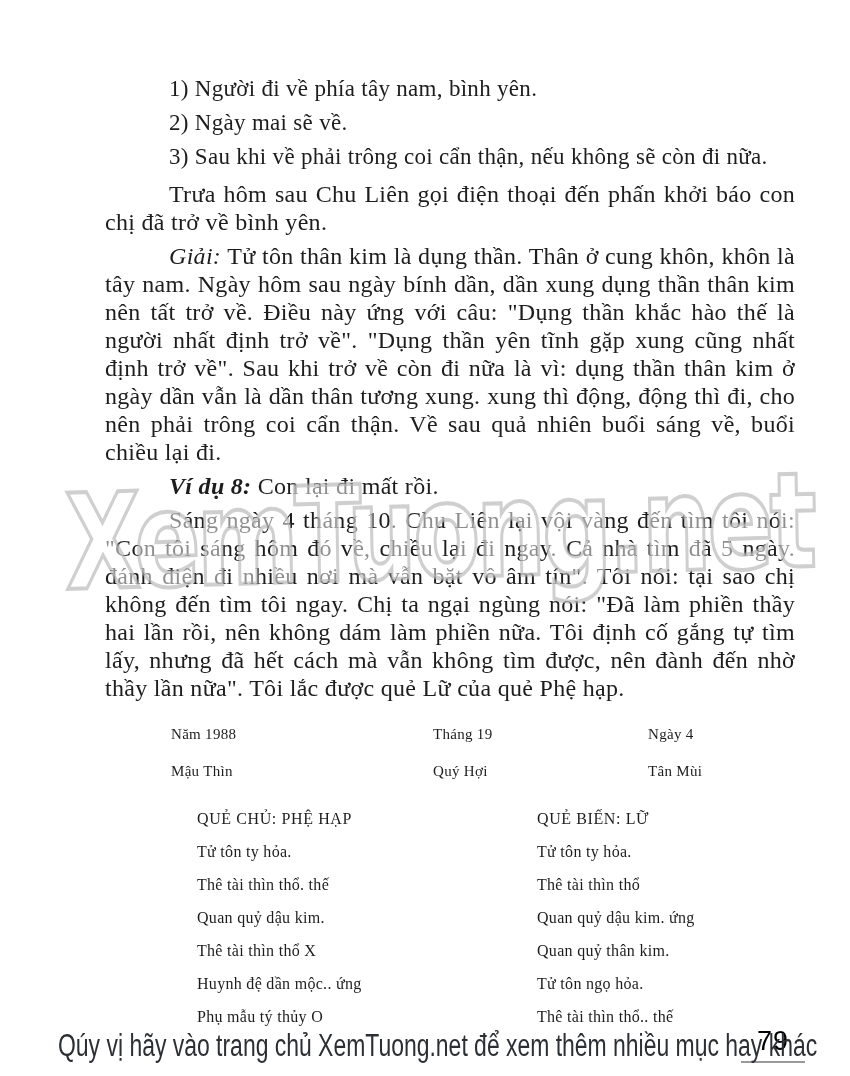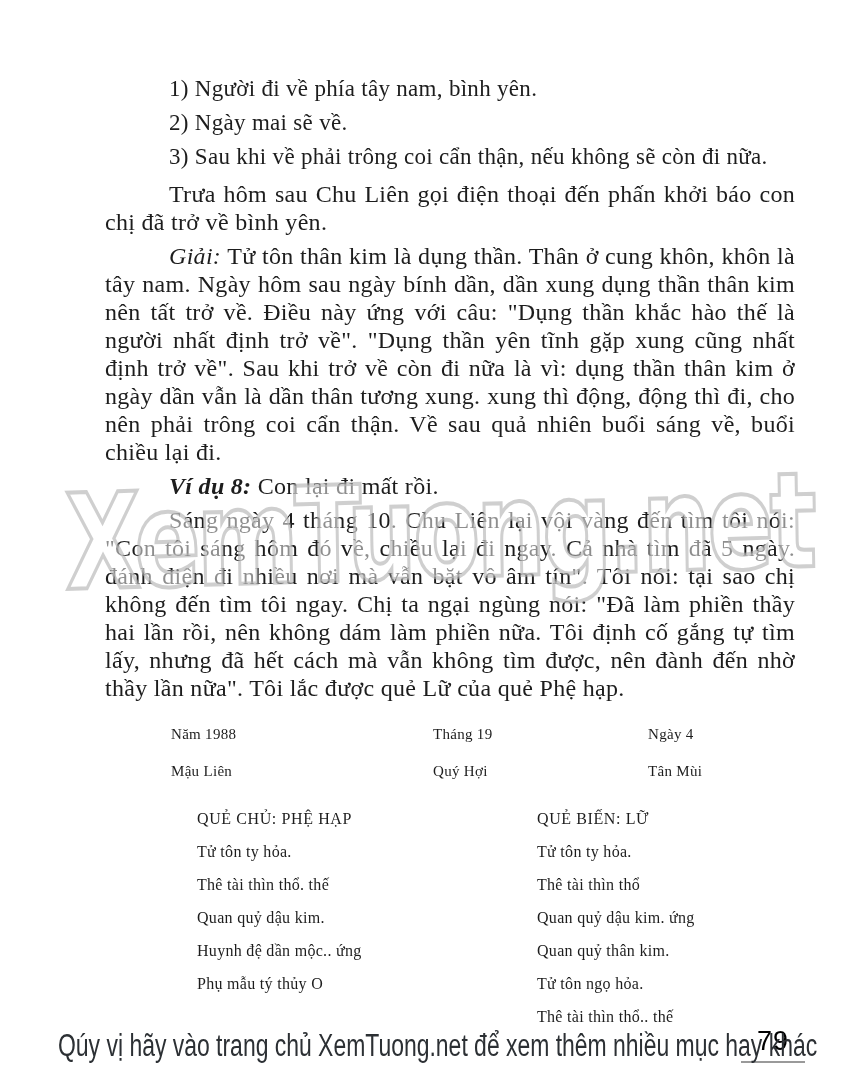--- a/index.html
+++ b/index.html
@@ -124,31 +124,32 @@
     <p class="para"><span class="lead-italic">Giải:</span><span> Tử tôn thân kim là dụng thần. Thân ở cung khôn, khôn là tây nam. Ngày hôm sau ngày bính dần, dần xung dụng thần thân kim nên tất trở về. Điều này ứng với câu: "Dụng thần khắc hào thế là người nhất định trở về". "Dụng thần yên tĩnh gặp xung cũng nhất định trở về". Sau khi trở về còn đi nữa là vì: dụng thần thân kim ở ngày dần vẫn là dần thân tương xung. xung thì động, động thì đi, cho nên phải trông coi cẩn thận. Về sau quả nhiên buổi sáng về, buổi chiều lại đi.</span></p>
 
     <p class="para"><span class="lead-bold-italic">Ví dụ 8:</span><span> Con lại đi mất rồi.</span></p>
 
     <p class="para">Sáng ngày 4 tháng 10. Chu Liên lại vội vàng đến tìm tôi nói: "Con tôi sáng hôm đó về, chiều lại đi ngay. Cả nhà tìm đã 5 ngày. đánh điện đi nhiều nơi mà vẫn bặt vô âm tín". Tôi nói: tại sao chị không đến tìm tôi ngay. Chị ta ngại ngùng nói: "Đã làm phiền thầy hai lần rồi, nên không dám làm phiền nữa. Tôi định cố gắng tự tìm lấy, nhưng đã hết cách mà vẫn không tìm được, nên đành đến nhờ thầy lần nữa". Tôi lắc được quẻ Lữ của quẻ Phệ hạp.</p>
 
     <div class="date-table">
       <div>Năm 1988</div>
       <div>Tháng 19</div>
       <div>Ngày 4</div>
-      <div>Mậu Liên</div>
+      <div>Mậu Thìn</div>
       <div>Quý Hợi</div>
       <div>Tân Mùi</div>
     </div>
 
     <div class="hex-wrap">
       <div class="hex-col">
         <div class="hex-title">QUẺ CHỦ: PHỆ HẠP</div>
         <div class="hex-line">Tử tôn ty hỏa.</div>
         <div class="hex-line">Thê tài thìn thổ. thế</div>
         <div class="hex-line">Quan quỷ dậu kim.</div>
+        <div class="hex-line">Thê tài thìn thổ X</div>
         <div class="hex-line">Huynh đệ dần mộc.. ứng</div>
         <div class="hex-line">Phụ mẫu tý thủy O</div>
       </div>
       <div class="hex-col">
         <div class="hex-title">QUẺ BIẾN: LỮ</div>
         <div class="hex-line">Tử tôn ty hỏa.</div>
         <div class="hex-line">Thê tài thìn thổ</div>
         <div class="hex-line">Quan quỷ dậu kim. ứng</div>
         <div class="hex-line">Quan quỷ thân kim.</div>
         <div class="hex-line">Tử tôn ngọ hỏa.</div>

